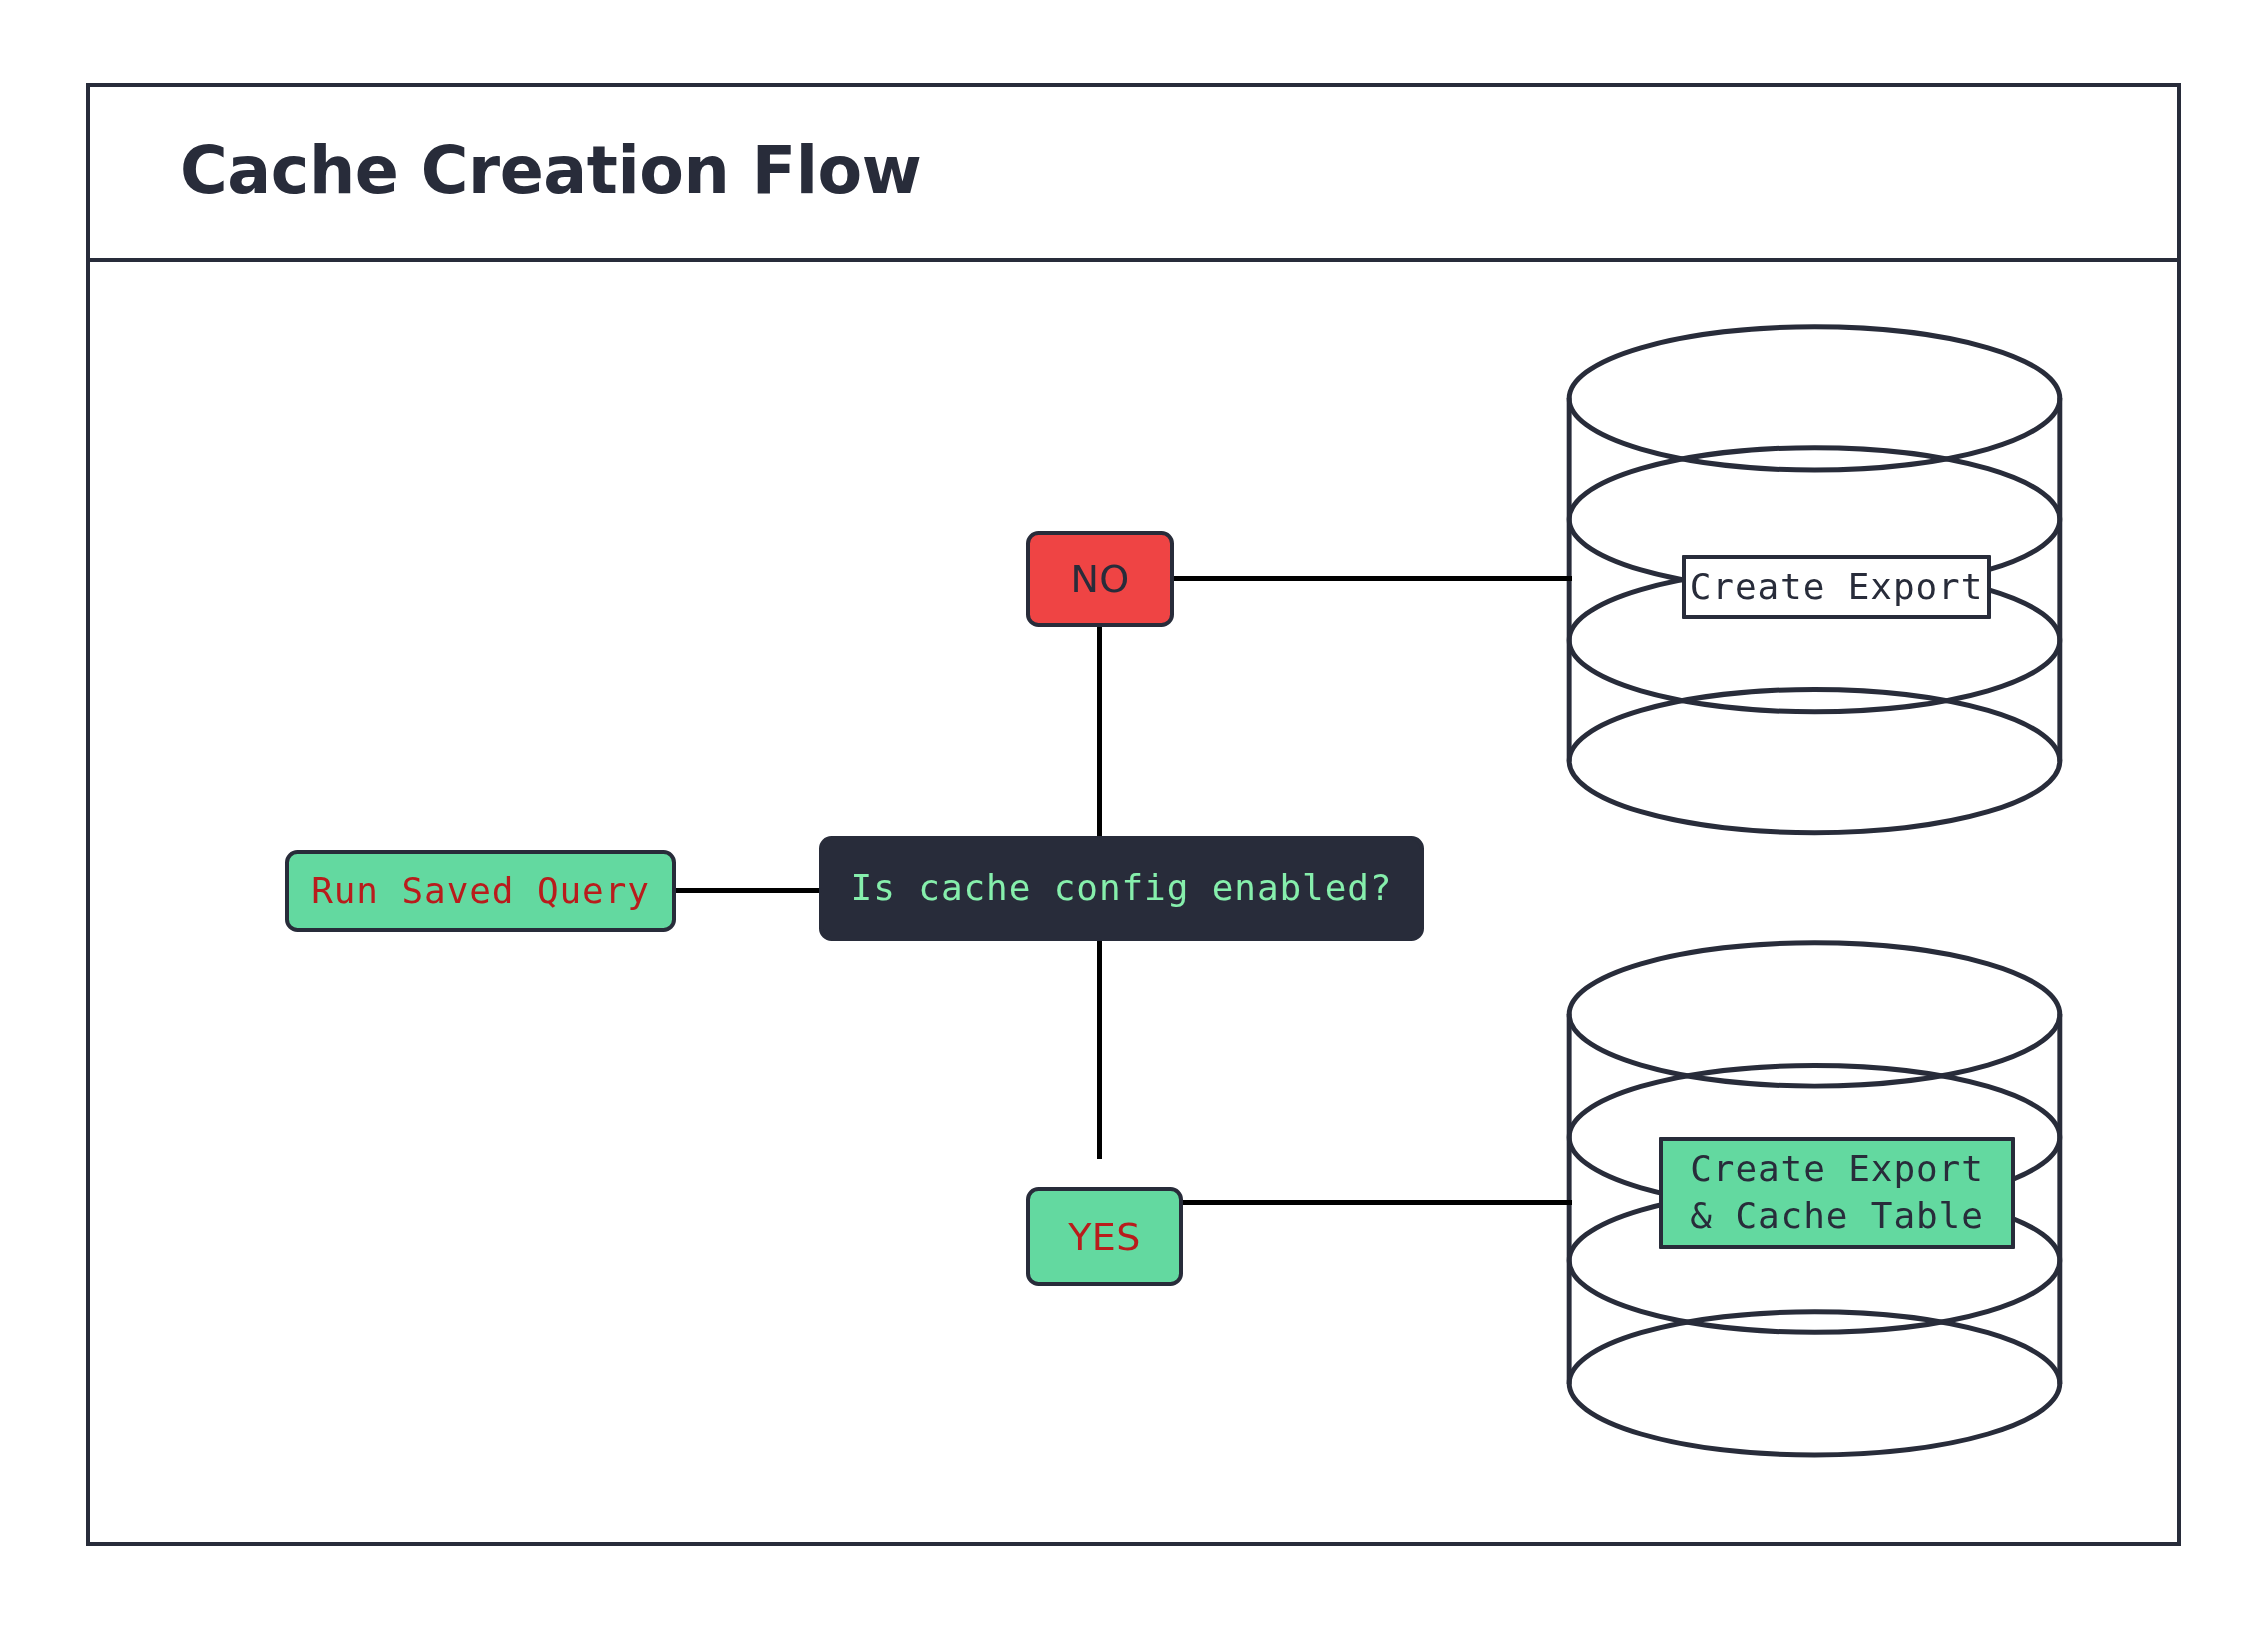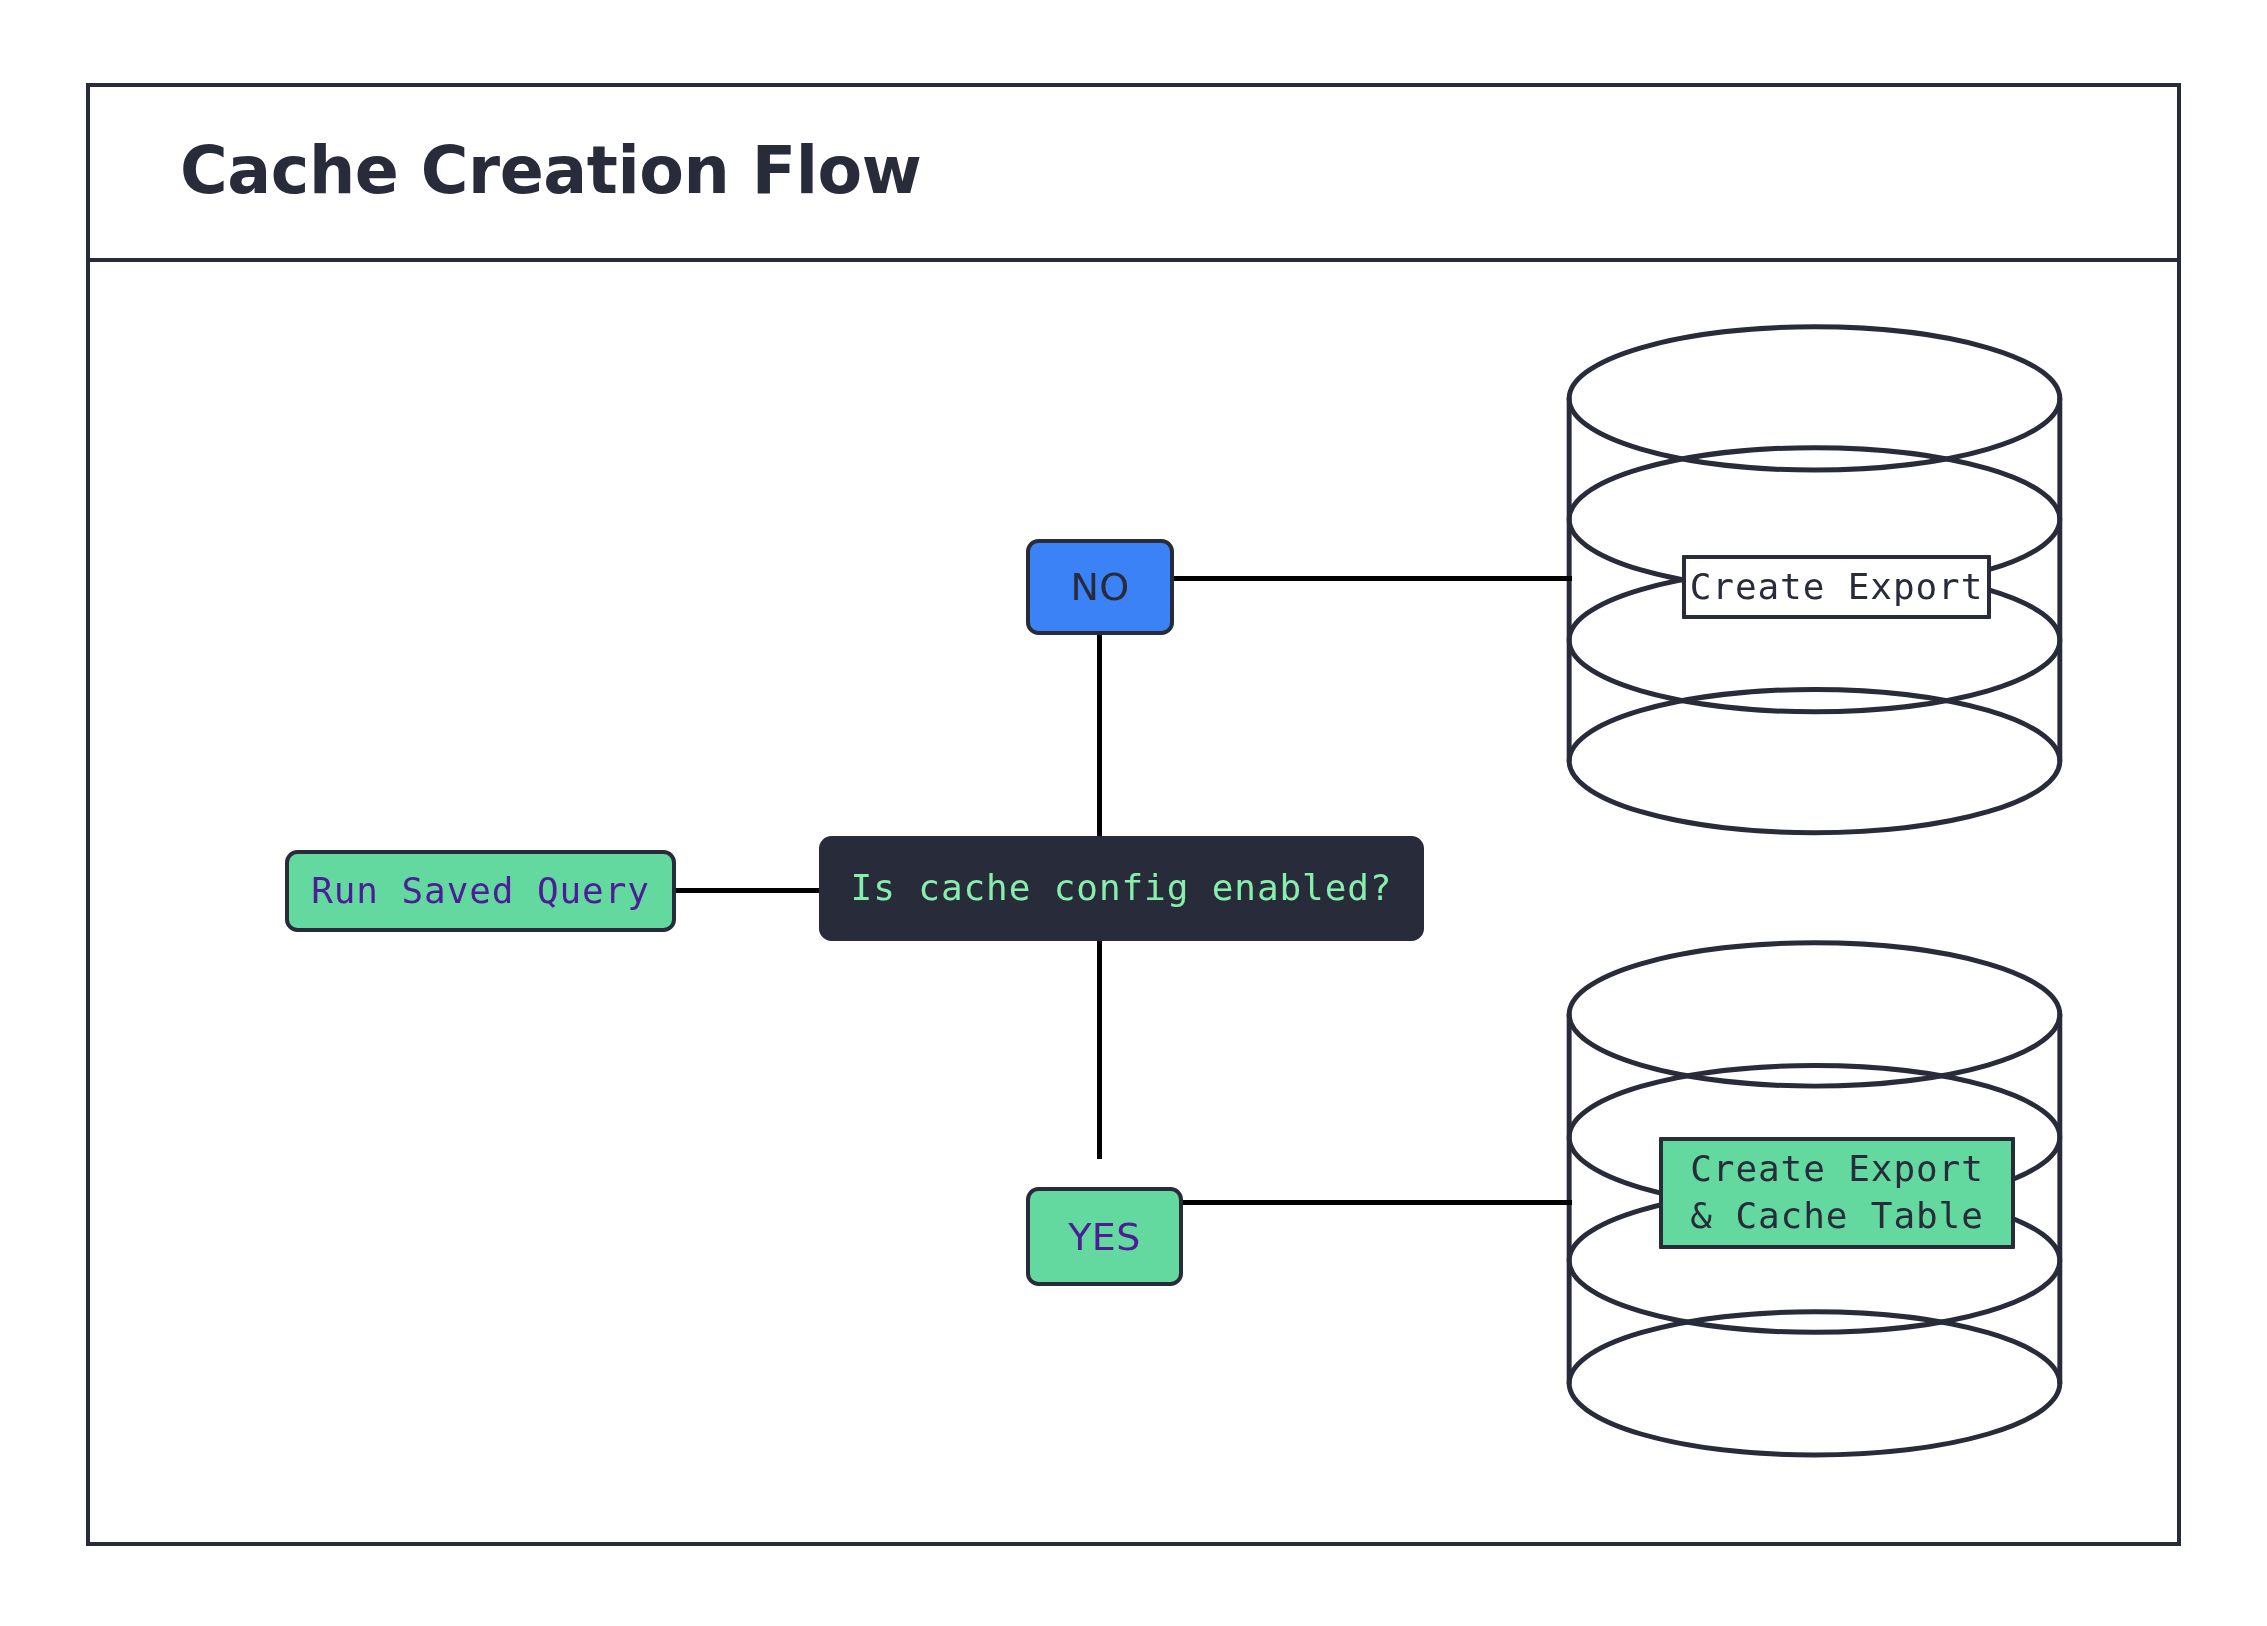--- a/index.html
+++ b/index.html
@@ -64,22 +64,22 @@
     font-family: "DejaVu Sans Mono", monospace;
     font-size: 36px;
     letter-spacing: 0.9px;
     line-height: 1.28;
   }
   .node-sans {
     font-family: "DejaVu Sans", sans-serif;
     font-size: 38px;
     letter-spacing: 0.4px;
   }
-  .fill-green { background: #63d9a0; color: #4c1d95; }
-  .fill-white { background: #3b82f6; color: #282c3a; margin-top: 8px; }
+  .fill-green { background: #63d9a0; color: #b91c1c; }
+  .fill-white { background: #ef4444; color: #282c3a; }
   .fill-dark  { background: #282c3a; color: #86efac; }
 
   
   #node-run-saved-query { left: 285px; top: 850px; width: 391px; height: 82px; }
   #node-decision        { left: 819px; top: 836px; width: 605px; height: 105px; }
   #node-no              { left: 1026px; top: 531px; width: 148px; height: 96px; }
   #node-yes             { left: 1026px; top: 1155px; width: 157px; height: 99px; margin-top: 32px; }
 
   .cyl-label {
     position: absolute;

